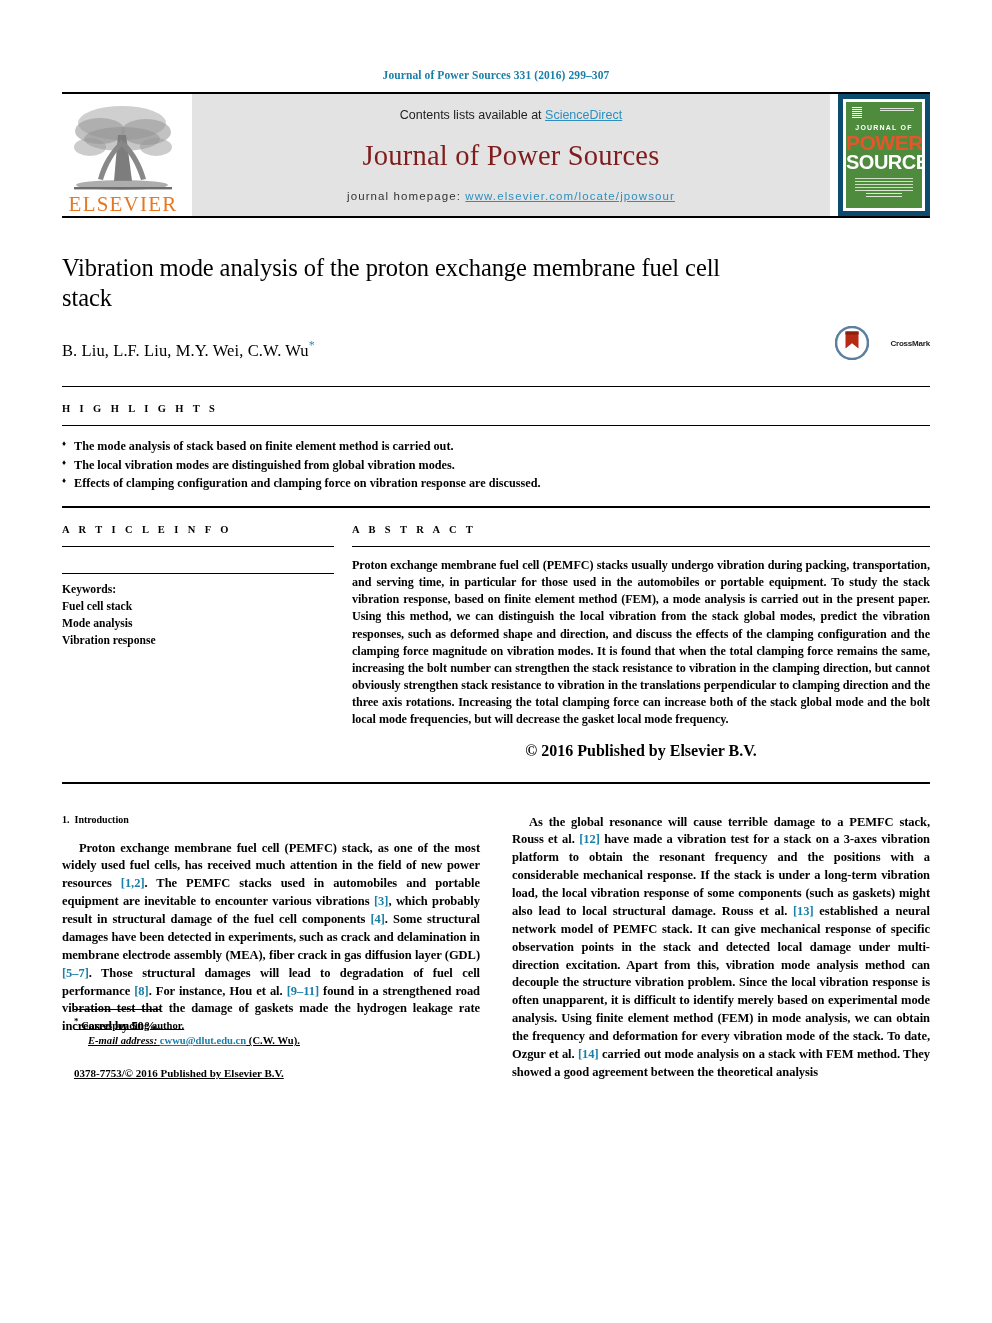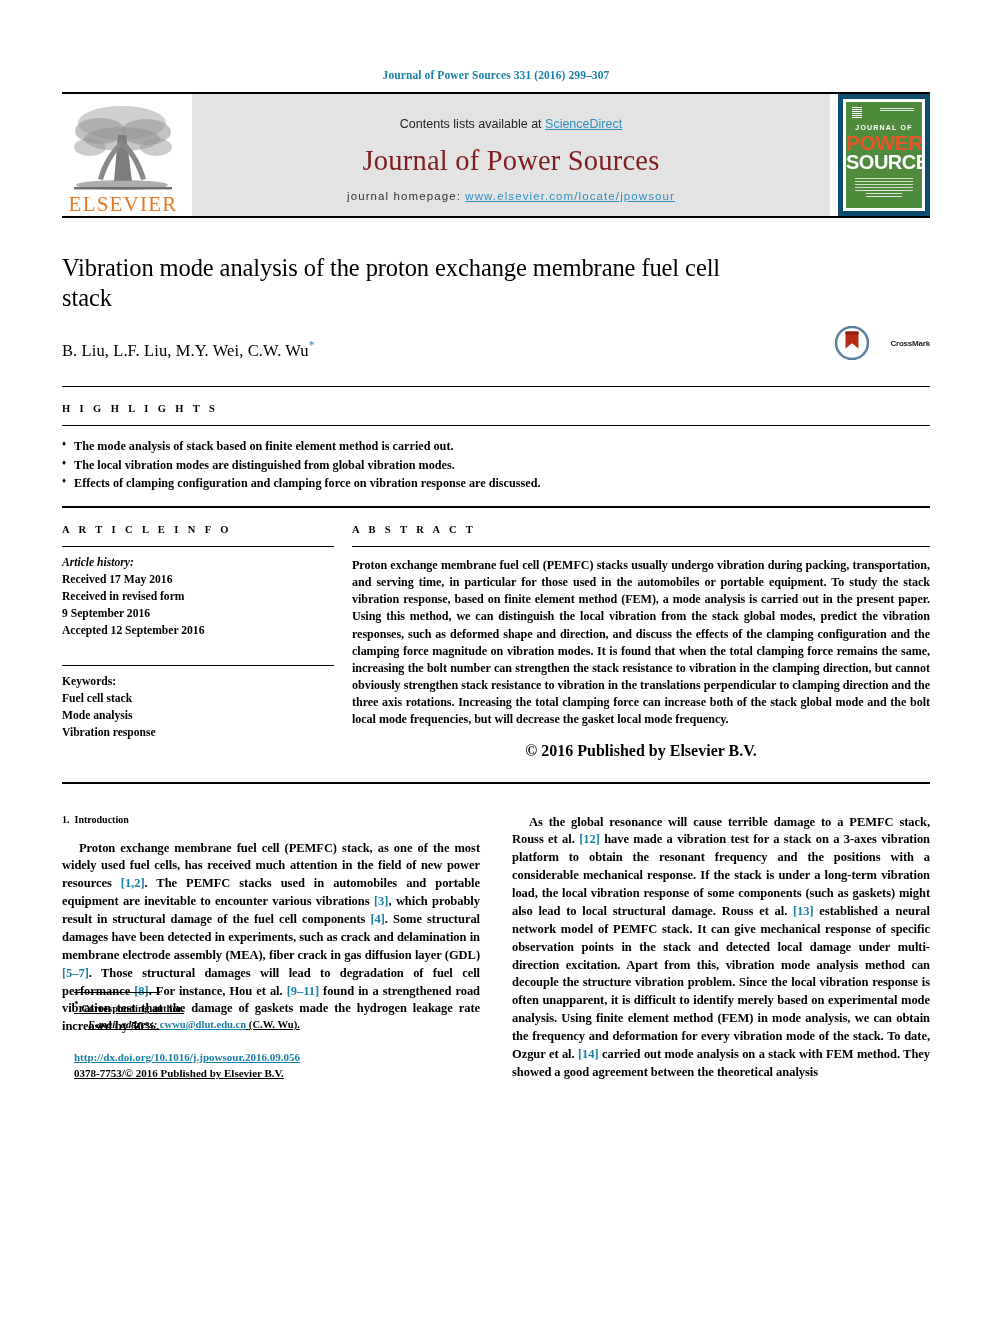--- a/index.html
+++ b/index.html
@@ -72,21 +72,20 @@
     flex-direction: column;
     align-items: center;
     justify-content: space-between;
     padding: 14px 0 14px 0;
     box-sizing: border-box;
   }
   .contents-line {
     font-family: "Liberation Sans", sans-serif;
     font-size: 12.5px;
     color: #222;
-    margin-top: 9px;
   }
   .contents-line .sd-link { color: #2d8fbf; }
   .journal-name {
     font-family: "Liberation Serif", serif;
     font-size: 28.5px;
     color: #7f1d1d;
     letter-spacing: 0.2px;
   }
   .homepage-line {
     font-family: "Liberation Sans", sans-serif;
@@ -404,27 +403,20 @@
     <li>The local vibration modes are distinguished from global vibration modes.</li>
     <li>Effects of clamping configuration and clamping force on vibration response are discussed.</li>
   </ul>
   <div class="rule-2" style="border-top-width:2.4px"></div>
 
   <div class="info-abstract">
 
     <div class="col-info">
       <div class="sec-head" style="padding-top:0">A R T I C L E   I N F O</div>
       <div class="sub-rule"></div>
-      <div class="info-group">
-        <div class="it">Article history:</div>
-        <div>Received 17 May 2016</div>
-        <div>Received in revised form</div>
-        <div>9 September 2016</div>
-        <div>Accepted 12 September 2016</div>
-      </div>
       <div class="kw-spacer"></div>
       <div class="sub-rule"></div>
       <div class="keywords-group">
         <div class="it">Keywords:</div>
         <div>Fuel cell stack</div>
         <div>Mode analysis</div>
         <div>Vibration response</div>
       </div>
     </div>
 
@@ -450,21 +442,20 @@
         <div class="fn-rule"></div>
         <div class="footnote">
           <div>
             <span class="star">*</span>&nbsp;<span>Corresponding author.</span>
           </div>
           <div style="padding-left:14px">
             <span class="em">E-mail address:</span>&nbsp;<a class="mail" href="#">cwwu@dlut.edu.cn</a>&nbsp;<span>(C.W. Wu).</span>
           </div>
         </div>
         <div class="doi-block">
-          <div><a class="doi-link" href="#">http://dx.doi.org/10.1016/j.jpowsour.2016.09.056</a></div>
           <div>0378-7753/© 2016 Published by Elsevier B.V.</div>
         </div>
       </div>
     </div>
 
     <div class="bodycol">
       <p class="para"><span>As the global resonance will cause terrible damage to a PEMFC stack, Rouss et al. </span><span class="ref">[12]</span><span> have made a vibration test for a stack on a 3-axes vibration platform to obtain the resonant frequency and the positions with a considerable mechanical response. If the stack is under a long-term vibration load, the local vibration response of some components (such as gaskets) might also lead to local structural damage. Rouss et al. </span><span class="ref">[13]</span><span> established a neural network model of PEMFC stack. It can give mechanical response of specific observation points in the stack and detected local damage under multi-direction excitation. Apart from this, vibration mode analysis method can decouple the structure vibration problem. Since the local vibration response is often unapparent, it is difficult to identify merely based on experimental mode analysis. Using finite element method (FEM) in mode analysis, we can obtain the frequency and deformation for every vibration mode of the stack. To date, Ozgur et al. </span><span class="ref">[14]</span><span> carried out mode analysis on a stack with FEM method. They showed a good agreement between the theoretical analysis</span></p>
     </div>
   </div>
 

